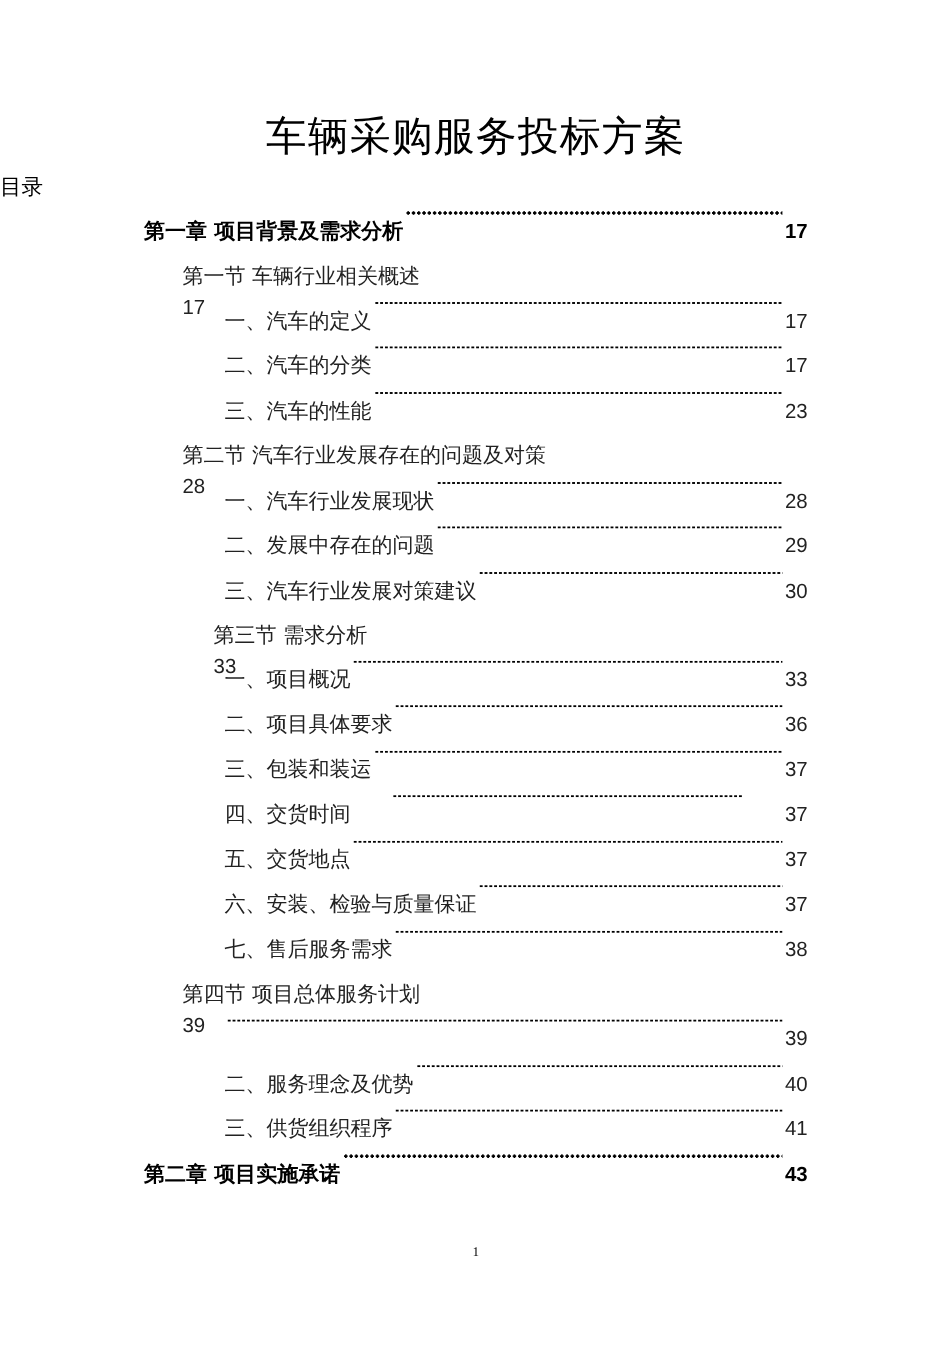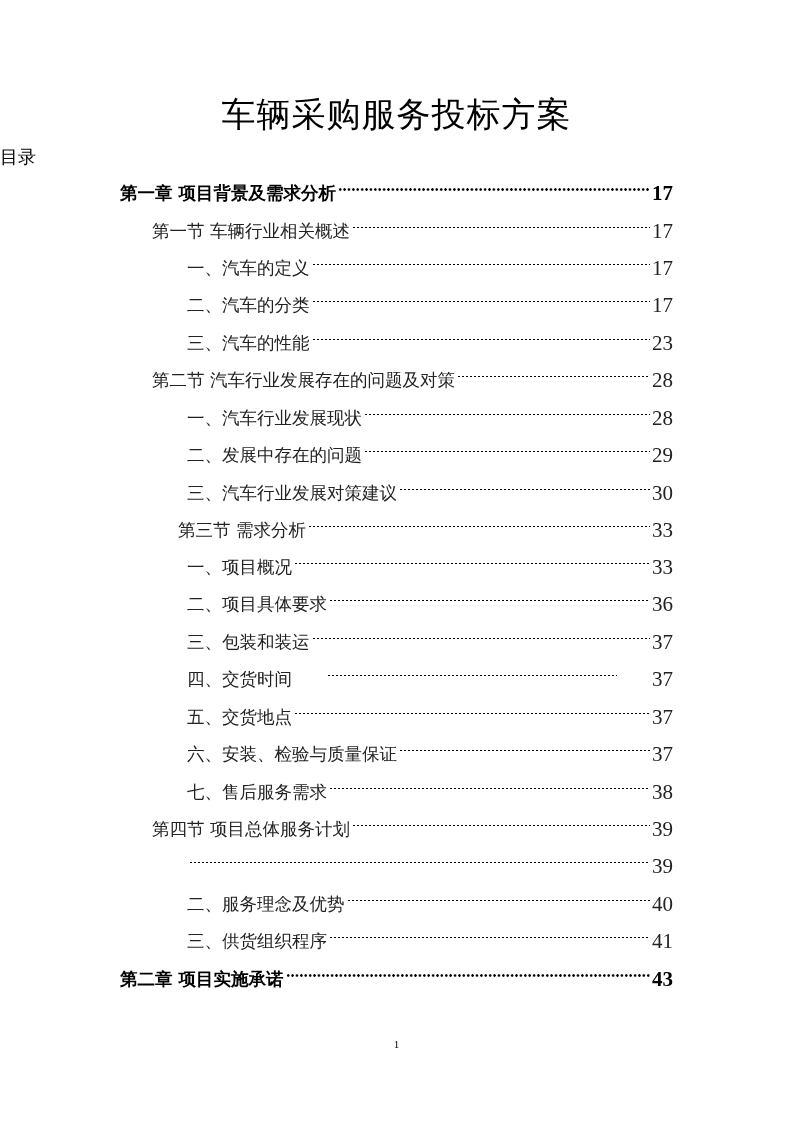--- a/index.html
+++ b/index.html
@@ -40,50 +40,50 @@
     }
     .toc {
       position: absolute;
       left: 0; top: 0;
       width: 793px;
     }
     .toc-row {
       position: absolute;
       right: 120px;
       display: flex;
-      align-items: center;
+      align-items: flex-start;
       font-size: 17.5px;
       line-height: 26px;
       height: 26px;
       white-space: nowrap;
     }
     .toc-row.level-1 { left: 120px; font-weight: bold; }
-    .toc-row.level-2 { left: 152px; color: #222; }
+    .toc-row.level-2 { left: 152px; color: #222; flex-direction: column; }
     .toc-row.level-3 { left: 187px; color: #222; }
     .toc-label { flex: 0 0 auto; }
     .toc-leader {
       flex: 1 1 auto;
       overflow: hidden;
       margin: 0 2px;
       position: relative;
       top: -4px;
       height: 3px;
       background-image: radial-gradient(circle, #000 0.9px, transparent 1.1px);
       background-size: 4px 3px;
       background-repeat: repeat-x;
       background-position: 0 0;
     }
     .toc-row.level-1 .toc-leader {
       background-image: radial-gradient(circle, #000 1.2px, transparent 1.4px);
       background-size: 4.4px 3px;
     }
     .toc-page {
       flex: 0 0 auto;
-      font-family: Liberation Serif, serif;
-      font-size: 21px;
+      font-family: Liberation Sans, sans-serif;
+      font-size: 17px;
     }
     .page-number {
       position: absolute;
       left: 0; width: 793px;
       top: 1038px;
       text-align: center;
       font-family: "Liberation Serif", serif;
       font-size: 11px;
     }
   </style>

